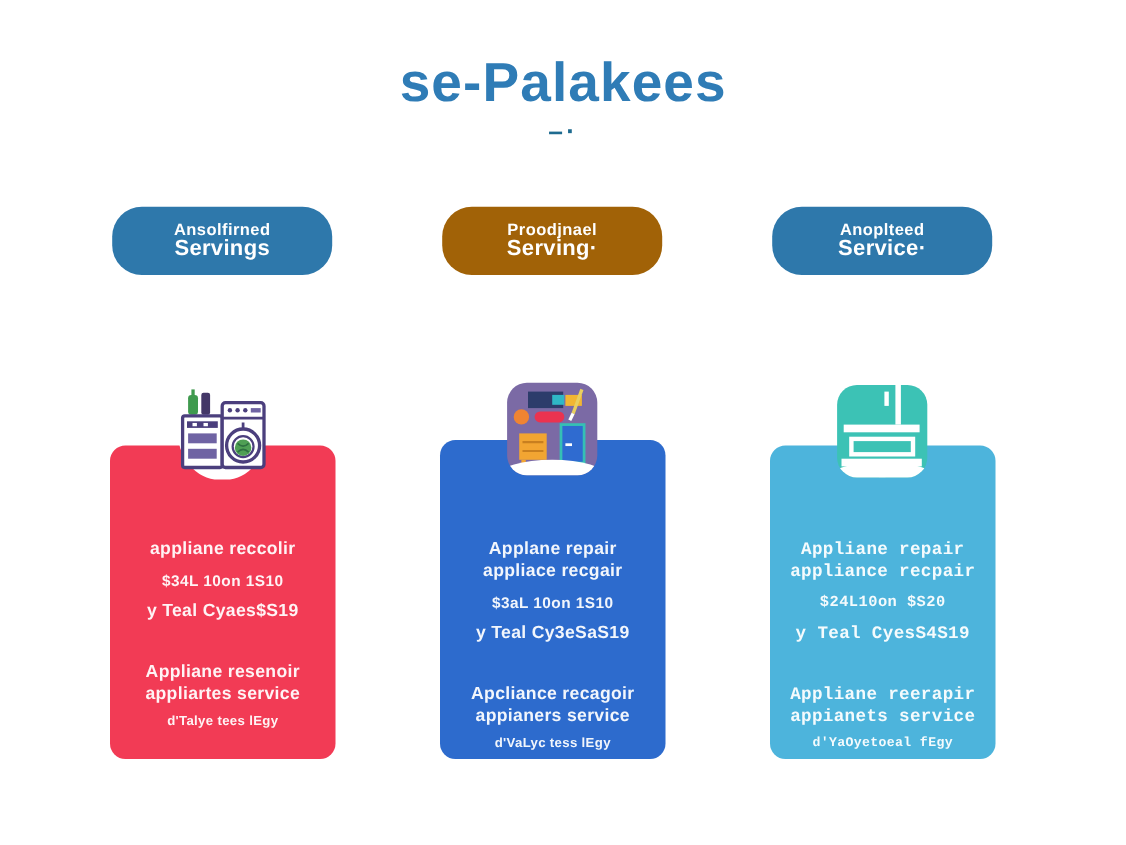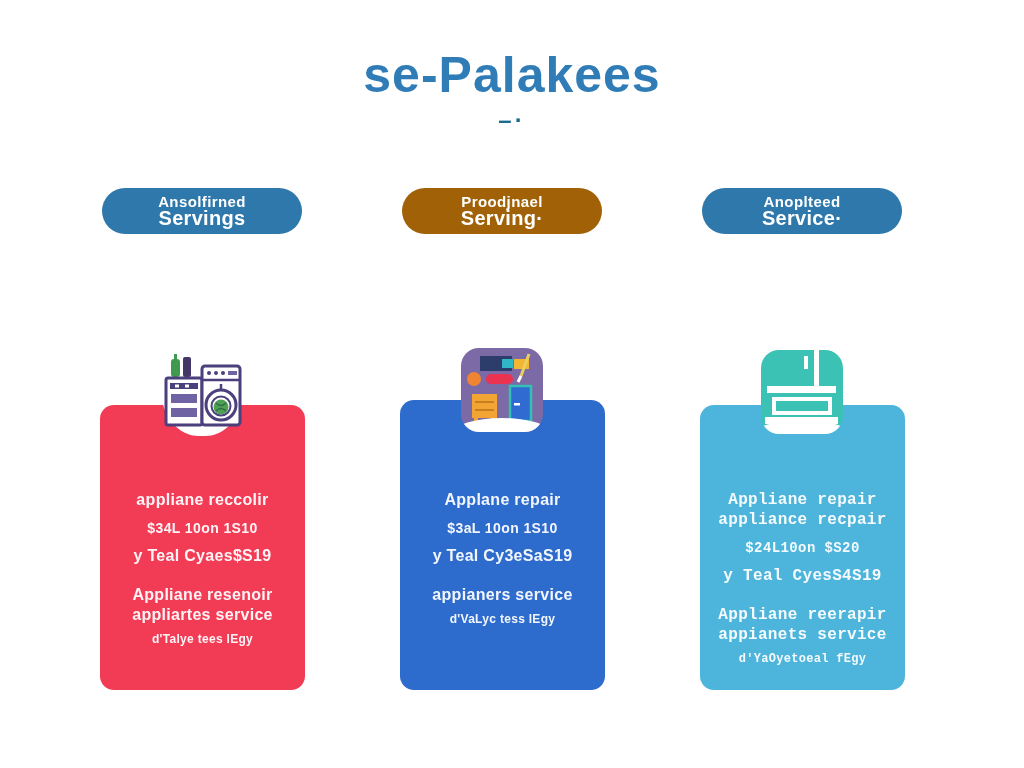--- a/index.html
+++ b/index.html
@@ -7,38 +7,38 @@
               font-family:"Liberation Sans", sans-serif; }
   .canvas { position:relative; width:1024px; height:768px; background:#ffffff; }
 
   
   .page-title { position:absolute; top:46px; left:0; width:1024px; text-align:center;
                 font-size:50px; font-weight:bold; letter-spacing:1px; color:#2f7cb6; }
   .divider   { position:absolute; top:106px; left:0; width:1024px; text-align:center;
                font-size:24px; font-weight:bold; letter-spacing:3px; color:#1e6b90; }
 
   
-  .pill { position:absolute; top:188px; width:200px; height:46px; border-radius:27px;
+  .pill { position:absolute; top:188px; width:200px; height:62px; border-radius:27px;
           background:#2e78ab; color:#ffffff; display:flex; flex-direction:column;
           align-items:center; justify-content:center; line-height:1.02; cursor:pointer; }
   .pill .l1 { font-size:15px; font-weight:bold; letter-spacing:0.4px; }
   .pill .l2 { font-size:20px; font-weight:bold; letter-spacing:0.3px; margin-top:-1px; }
   .pill-1 { left:102px; } .pill-2 { left:402px; } .pill-3 { left:702px; }
 
   
   .card { position:absolute; width:205px; height:285px; top:405px; border-radius:14px; }
   .card-1 { left:100px; } .card-2 { left:400px; top:400px; height:290px; } .card-3 { left:700px; }
 
   .card-text { position:absolute; top:85px; left:8px; right:8px; text-align:center;
                color:rgba(255,255,255,0.94); }
   .card-2 .card-text { top:90px; }
   .pair  { font-size:16px; font-weight:bold; line-height:20px; letter-spacing:0.3px; }
   .price { margin-top:10px; font-size:14px; font-weight:bold; letter-spacing:0.4px; }
   .subprice { margin-top:11px; font-size:16px; font-weight:bold; letter-spacing:0.3px; }
-  .pair2 { margin-top:20px; font-size:16px; font-weight:bold; line-height:20px; letter-spacing:0.3px; }
+  .pair2 { margin-top:36px; font-size:16px; font-weight:bold; line-height:20px; letter-spacing:0.3px; }
   .footer-line { margin-top:7px; font-size:12px; font-weight:bold; letter-spacing:0.3px; }
 
   
   .tile { position:absolute; width:82px; height:84px; z-index:2; }
   .tile-1 { left:161px; top:352px; background:#ffffff;
             border-radius:14px 14px 46% 46% / 14px 14px 55% 55%; }
   .tile-2 { left:461px; top:348px; background:#7b6aa5; border-radius:18px; overflow:hidden; }
   .tile-3 { left:761px; top:350px; background:#3cc2b5; border-radius:18px; overflow:hidden; }
   .tile-arc { position:absolute; left:-10%; right:-10%; bottom:-16px; height:30px;
               background:#ffffff; border-radius:50%; }
@@ -136,24 +136,26 @@
         <div>appliartes service</div>
       </div>
       <div class="footer-line">d'Talye tees lEgy</div>
     </div>
   </div>
 
   <div class="card card-2" style="background: rgb(45, 107, 205); padding-left: 28px;">
     <div class="card-text">
       <div class="pair">
         <div>Applane repair</div>
+        <div>appliace recgair</div>
       </div>
       <div class="price">$3aL 10on 1S10</div>
       <div class="subprice">y Teal Cy3eSaS19</div>
       <div class="pair2">
+        <div>Apcliance recagoir</div>
         <div>appianers service</div>
       </div>
       <div class="footer-line">d'VaLyc tess lEgy</div>
     </div>
   </div>
 
   <div class="card card-3" style="background: rgb(77, 180, 220); font-family: Liberation Mono, monospace;">
     <div class="card-text">
       <div class="pair">
         <div>Appliane repair</div>

